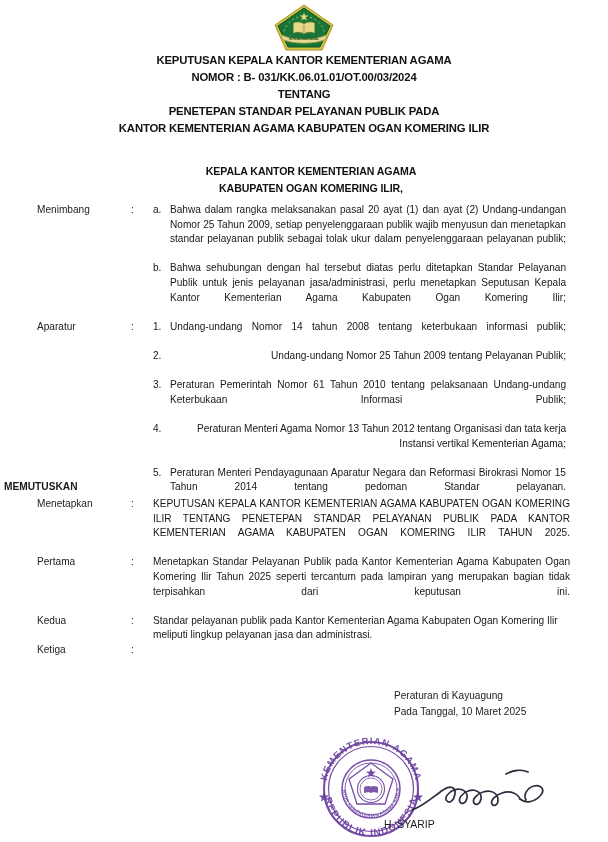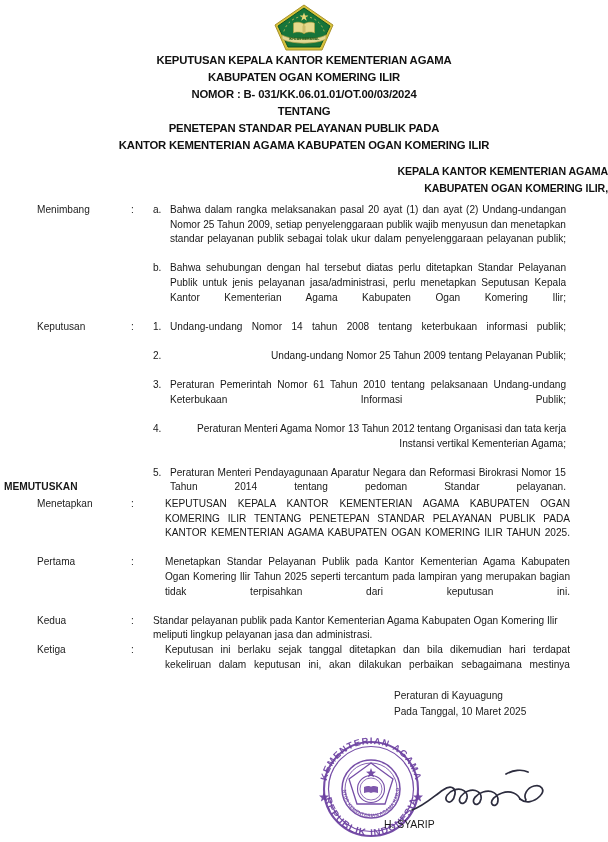--- a/index.html
+++ b/index.html
@@ -49,21 +49,21 @@
     letter-spacing: -0.15px;
     color: #111;
     white-space: nowrap;
   }
 
   .subheader {
     position: absolute;
     top: 163px;
     left: 0;
     width: 608px;
-    text-align: right;
+    text-align: center;
   }
   .subheader .hline {
     font-weight: bold;
     font-size: 10.6px;
     line-height: 17px;
     letter-spacing: -0.1px;
     color: #111;
     padding-left: 14px;
   }
 
@@ -112,21 +112,20 @@
     left: 0;
     top: 0;
   }
   .sublist li .txt { display: block; }
   
   .sublist li .txt:after { content: ""; display: inline-block; width: 100%; }
 
   .plain-just {
     text-align: justify;
     text-justify: inter-word;
-    margin-left: 12px;
   }
   .plain-just:after { content: ""; display: inline-block; width: 100%; }
 
   .nojust { text-align: right; }
 
   
   .memutuskan {
     position: absolute;
     top: 481px;
     left: 4px;
@@ -204,21 +203,20 @@
 
       <g>
         <path d="M9,31 C18,36.5 44,36.5 53,31 L53,35 C44,40.5 18,40.5 9,35 Z" fill="#e3d894" stroke="#b3a24a" stroke-width="0.7"></path>
         <text x="31" y="35.6" font-family="'Liberation Sans',sans-serif" font-size="3.4" fill="#2c5c1e" text-anchor="middle" font-weight="bold">IKHLAS BERAMAL</text>
       </g>
     </svg>
   </div>
 
   <div class="header">
     <div class="hline">KEPUTUSAN KEPALA KANTOR KEMENTERIAN AGAMA</div>
-    <div class="hline">KABUPATEN OGAN KOMERING ILIR</div>
     <div class="hline">NOMOR : B- 031/KK.06.01.01/OT.00/03/2024</div>
     <div class="hline">TENTANG</div>
     <div class="hline">PENETEPAN STANDAR PELAYANAN PUBLIK PADA</div>
     <div class="hline">KANTOR KEMENTERIAN AGAMA KABUPATEN OGAN KOMERING ILIR</div>
   </div>
 
   <div class="subheader">
     <div class="hline">KEPALA KANTOR KEMENTERIAN AGAMA</div>
     <div class="hline">KABUPATEN OGAN KOMERING ILIR,</div>
   </div>
@@ -236,21 +234,21 @@
           </li>
           <li>
             <span class="marker">b.</span>
             <span class="txt">Bahwa sehubungan dengan hal tersebut diatas perlu ditetapkan Standar Pelayanan Publik untuk jenis pelayanan jasa/administrasi, perlu menetapkan Seputusan Kepala Kantor Kementerian Agama Kabupaten Ogan Komering Ilir;</span>
           </li>
         </ul>
       </div>
     </div>
 
     <div class="row" style="margin-top:0px;">
-      <div class="label">Keputusan</div>
+      <div class="label">Aparatur</div>
       <div class="colon">:</div>
       <div class="content">
         <ul class="sublist">
           <li>
             <span class="marker">1.</span>
             <span class="txt">Undang-undang Nomor 14 tahun 2008 tentang keterbukaan informasi publik;</span>
           </li>
           <li class="sublist-item">
             <span class="marker">2.</span>
             <span class="txt nojust">Undang-undang Nomor 25 Tahun 2009 tentang Pelayanan Publik;</span>
@@ -291,21 +289,20 @@
 
     <div class="row">
       <div class="label">Kedua</div>
       <div class="colon">:</div>
       <div class="content">Standar pelayanan publik pada Kantor Kementerian Agama Kabupaten Ogan Komering Ilir meliputi lingkup pelayanan jasa dan administrasi.</div>
     </div>
 
     <div class="row">
       <div class="label">Ketiga</div>
       <div class="colon">:</div>
-      <div class="content plain-just">Keputusan ini berlaku sejak tanggal ditetapkan dan bila dikemudian hari terdapat kekeliruan dalam keputusan ini, akan dilakukan perbaikan sebagaimana mestinya</div>
     </div>
 
   </div>
 
   <div class="sign">
     <div>Peraturan di Kayuagung</div>
     <div>Pada Tanggal, 10 Maret 2025</div>
   </div>
 
   <svg class="stamp" viewBox="0 0 118 112">

